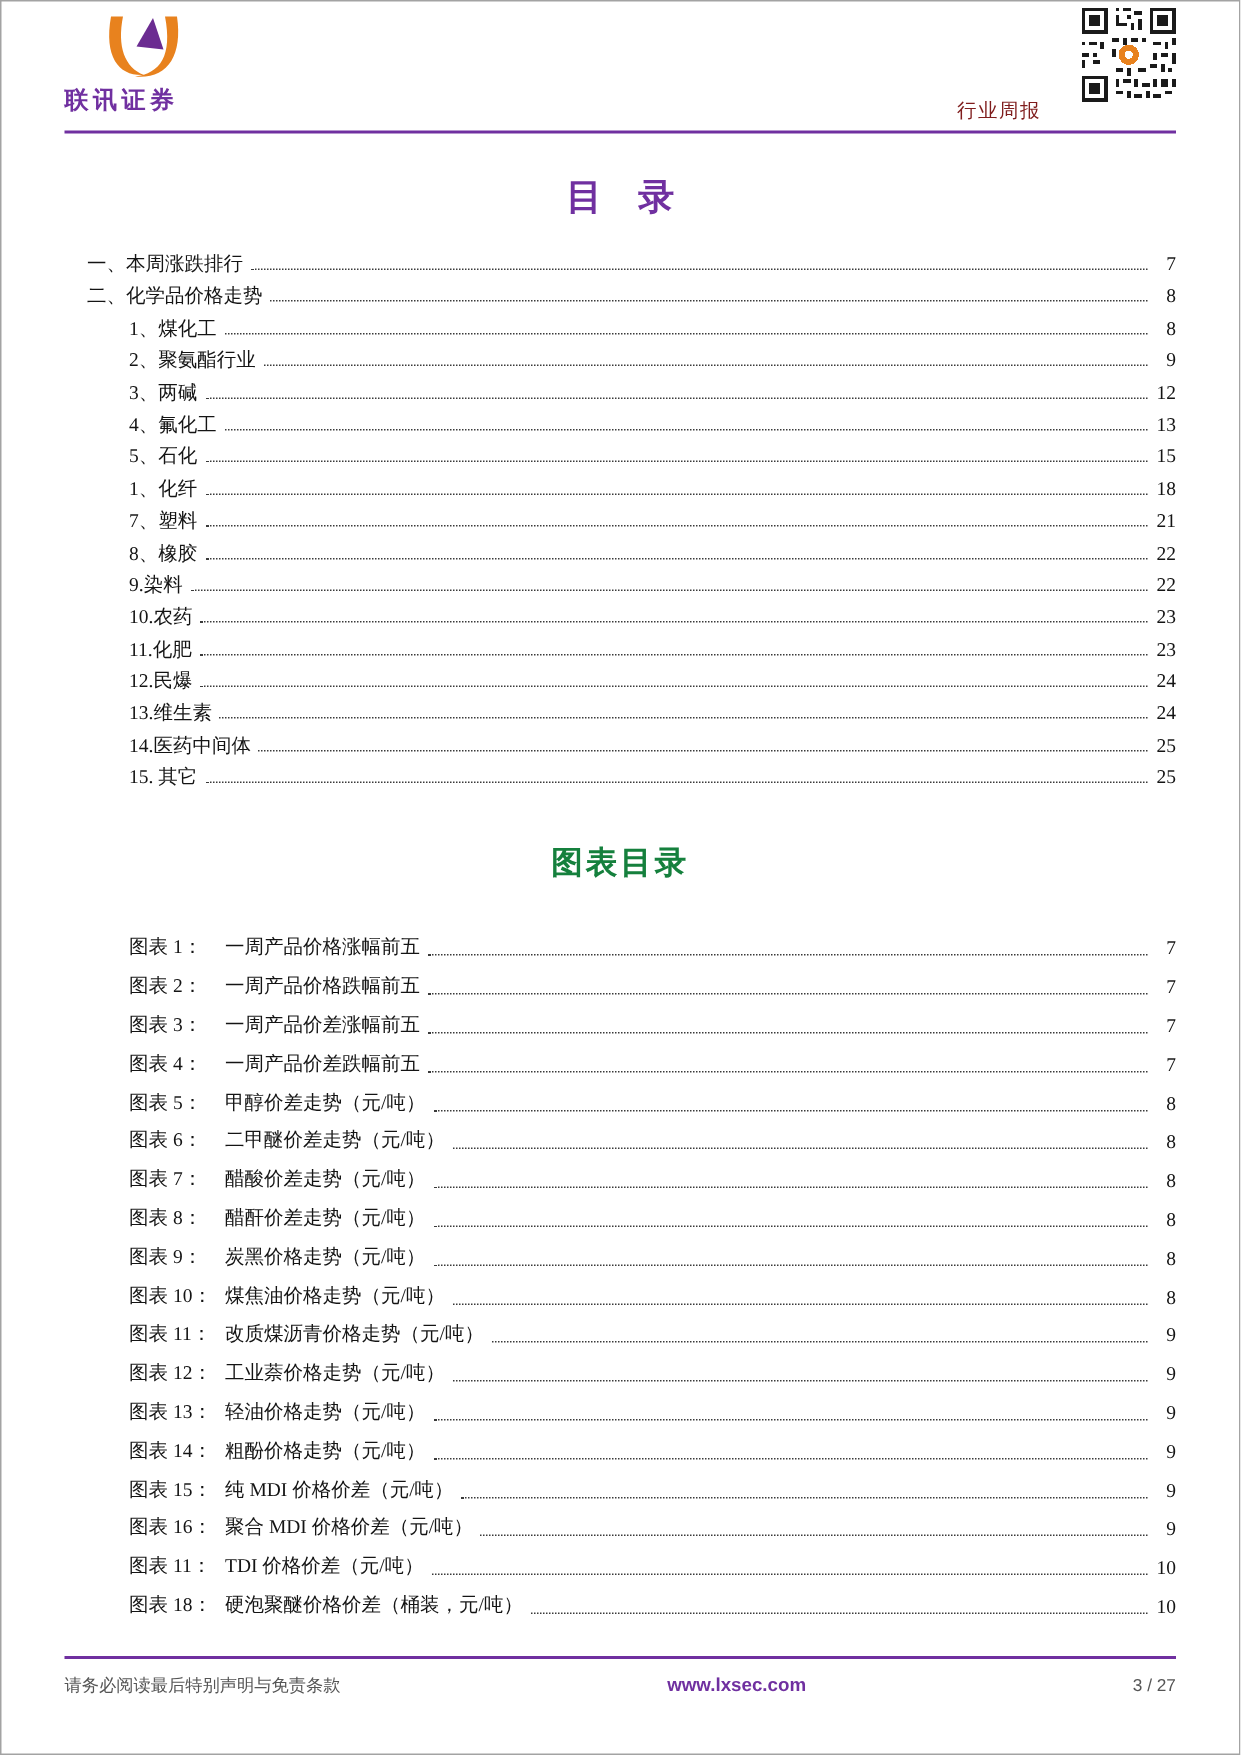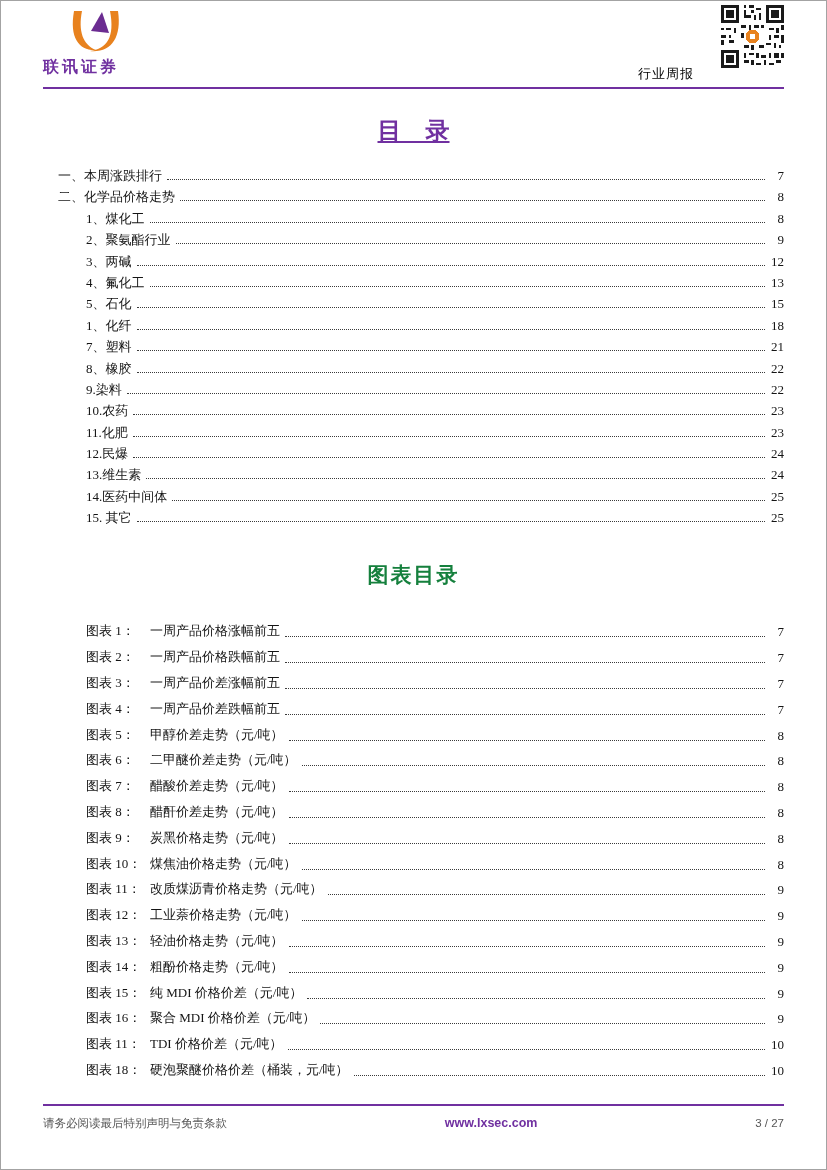--- a/index.html
+++ b/index.html
@@ -22,28 +22,28 @@
   .logo-block { position:absolute; left:0; top:6px; width:120px; text-align:left; }
   .logo-mark { display:block; margin-left:6px; }
   .brand-text {
     font-size:16px; font-weight:bold; color:#7030A0;
     letter-spacing:3px; margin-top:-2px;
     font-family:"Liberation Serif","DejaVu Serif",serif;
   }
   .qr { position:absolute; right:0; top:4px; }
   .report-type {
     position:absolute; right:90px; bottom:4px;
-    font-size:13px; color:#000000; letter-spacing:1px;
+    font-size:13px; color:#7f1d1d; letter-spacing:1px;
   }
   .header-rule { height:2px; background:#7030A0; }
 
   
   .toc-title {
     text-align:center; color:#7030A0; font-weight:bold;
-    font-size:24px; margin:26px 0 20px 0;text-decoration:underline;
+    font-size:24px; margin:26px 0 20px 0;
   }
   .toc-list { margin-top:19px; }
   .toc-row {
     display:flex; align-items:baseline;
     font-size:13px; height:21.4px; color:#141414;
   }
   .toc-row.top { padding-left:15px; }
   .toc-row.sub { padding-left:43px; }
   .dots { flex:1; border-bottom:1.6px dotted #3a3a3a; margin:0 3px 3px 5px; }
   .pg { min-width:16px; text-align:right; font-size:13px; }

